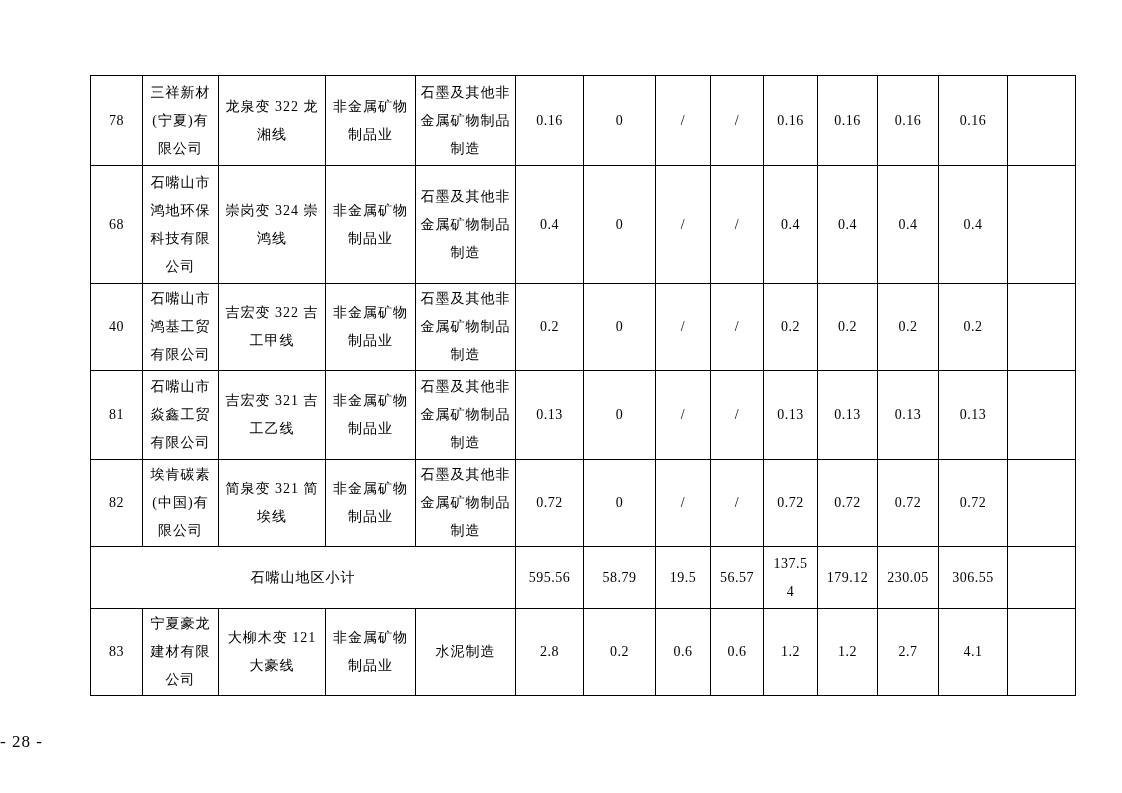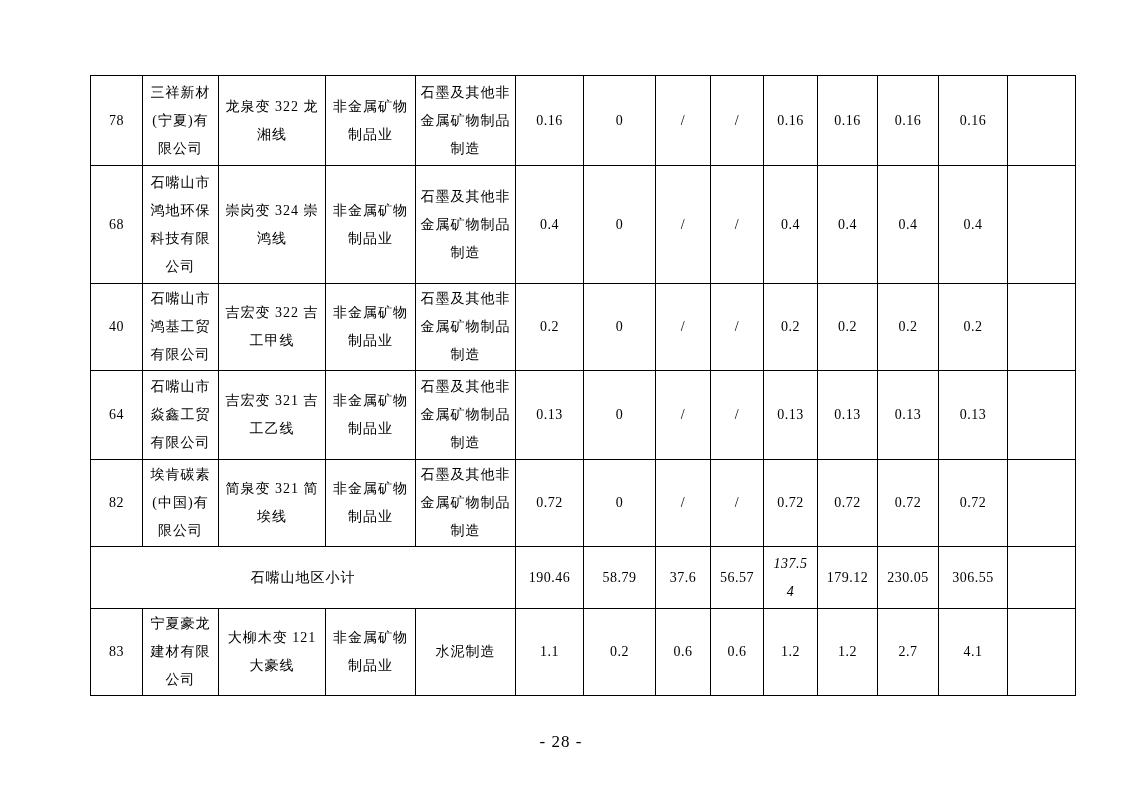--- a/index.html
+++ b/index.html
@@ -37,28 +37,27 @@
   }
   table.data-table td.num-cell {
     letter-spacing: 0.5px;
   }
   
   tr.row-subtotal td:nth-child(6) span.v {
     display: inline-block;
     max-width: 39px;
     word-break: break-all;
     vertical-align: middle;
-    font-style: italic;
   }
   .page-number {
     position: absolute;
     left: 0;
     right: 0;
     top: 732px;
-    text-align: center;
+    text-align: left;
     font-size: 17px;
     letter-spacing: 1px;
     color: #000000;
   }
 </style>
 </head>
 <body>
 
 <div class="doc">
   <table class="data-table">
@@ -121,21 +120,21 @@
           <td class="num-cell"><span class="v">0</span></td>
           <td class="num-cell"><span class="v">/</span></td>
           <td class="num-cell"><span class="v">/</span></td>
           <td class="num-cell"><span class="v">0.2</span></td>
           <td class="num-cell"><span class="v">0.2</span></td>
           <td class="num-cell"><span class="v">0.2</span></td>
           <td class="num-cell"><span class="v">0.2</span></td>
           <td class="num-cell"><span class="v"></span></td>
         </tr>
         <tr class="row-data" style="height: 89px;">
-          <td class="num-cell"><span class="v">64</span></td>
+          <td class="num-cell"><span class="v">81</span></td>
           <td><span class="v">石嘴山市焱鑫工贸有限公司</span></td>
           <td><span class="v">吉宏变 321 吉工乙线</span></td>
           <td><span class="v">非金属矿物制品业</span></td>
           <td><span class="v">石墨及其他非金属矿物制品制造</span></td>
           <td class="num-cell"><span class="v">0.13</span></td>
           <td class="num-cell"><span class="v">0</span></td>
           <td class="num-cell"><span class="v">/</span></td>
           <td class="num-cell"><span class="v">/</span></td>
           <td class="num-cell"><span class="v">0.13</span></td>
           <td class="num-cell"><span class="v">0.13</span></td>
@@ -154,37 +153,37 @@
           <td class="num-cell"><span class="v">/</span></td>
           <td class="num-cell"><span class="v">/</span></td>
           <td class="num-cell"><span class="v">0.72</span></td>
           <td class="num-cell"><span class="v">0.72</span></td>
           <td class="num-cell"><span class="v">0.72</span></td>
           <td class="num-cell"><span class="v">0.72</span></td>
           <td class="num-cell"><span class="v"></span></td>
         </tr>
         <tr class="row-subtotal" style="height: 62px;">
           <td colspan="5"><span class="v">石嘴山地区小计</span></td>
-          <td class="num-cell"><span class="v">190.46</span></td>
+          <td class="num-cell"><span class="v">595.56</span></td>
           <td class="num-cell"><span class="v">58.79</span></td>
-          <td class="num-cell"><span class="v">37.6</span></td>
+          <td class="num-cell"><span class="v">19.5</span></td>
           <td class="num-cell"><span class="v">56.57</span></td>
           <td class="num-cell"><span class="v">137.54</span></td>
           <td class="num-cell"><span class="v">179.12</span></td>
           <td class="num-cell"><span class="v">230.05</span></td>
           <td class="num-cell"><span class="v">306.55</span></td>
           <td class="num-cell"><span class="v"></span></td>
         </tr>
         <tr class="row-data" style="height: 86px;">
           <td class="num-cell"><span class="v">83</span></td>
           <td><span class="v">宁夏豪龙建材有限公司</span></td>
           <td><span class="v">大柳木变 121 大豪线</span></td>
           <td><span class="v">非金属矿物制品业</span></td>
           <td><span class="v">水泥制造</span></td>
-          <td class="num-cell"><span class="v">1.1</span></td>
+          <td class="num-cell"><span class="v">2.8</span></td>
           <td class="num-cell"><span class="v">0.2</span></td>
           <td class="num-cell"><span class="v">0.6</span></td>
           <td class="num-cell"><span class="v">0.6</span></td>
           <td class="num-cell"><span class="v">1.2</span></td>
           <td class="num-cell"><span class="v">1.2</span></td>
           <td class="num-cell"><span class="v">2.7</span></td>
           <td class="num-cell"><span class="v">4.1</span></td>
           <td class="num-cell"><span class="v"></span></td>
         </tr>
       </tbody>

